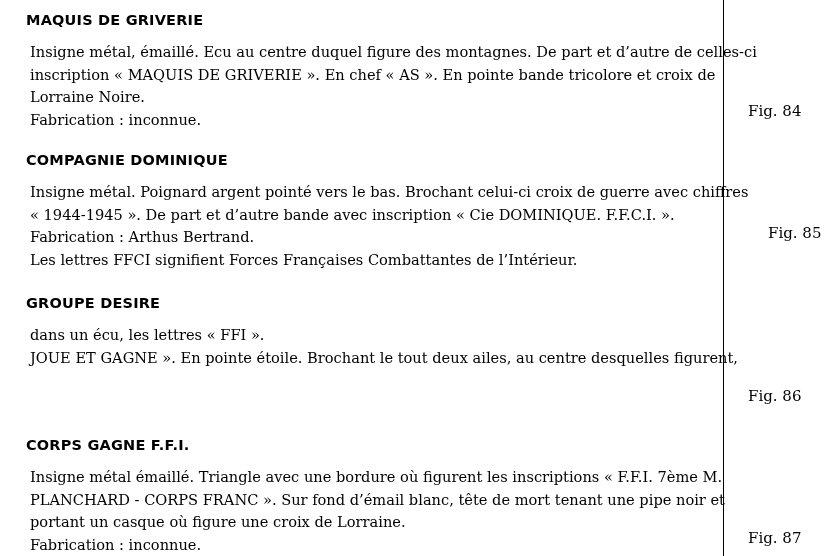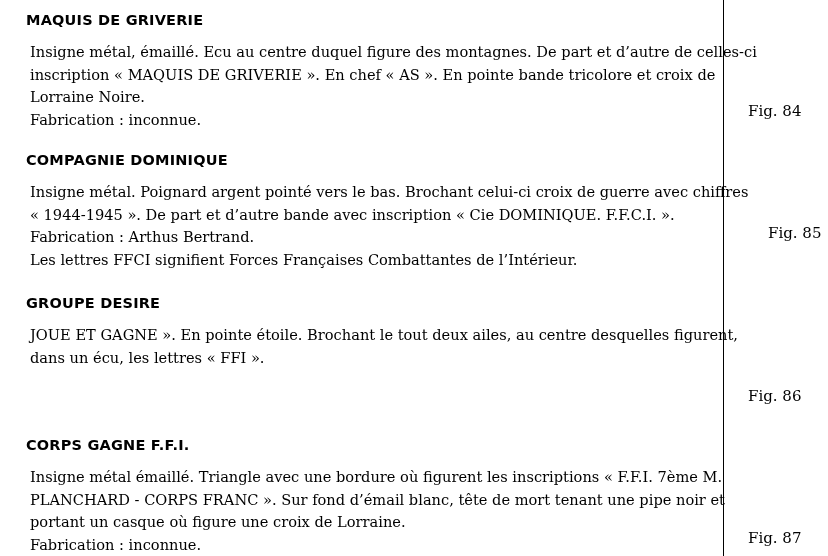--- a/index.html
+++ b/index.html
@@ -99,22 +99,22 @@
         <span class="line">Insigne métal. Poignard argent pointé vers le bas. Brochant celui-ci croix de guerre avec chiffres</span>
         <span class="line">« 1944-1945 ». De part et d’autre bande avec inscription « Cie DOMINIQUE. F.F.C.I. ».</span>
         <span class="line">Fabrication : Arthus Bertrand.</span>
         <span class="line">Les lettres FFCI signifient Forces  Françaises Combattantes de l’Intérieur.</span>
       </p>
     </div>
 
     <div class="entry" style="top:295px;">
       <h2 class="entry-title">GROUPE DESIRE</h2>
       <p class="entry-body">
+        <span class="line">dans un écu, les lettres « FFI ».</span>
         <span class="line">JOUE ET GAGNE ». En pointe étoile. Brochant le tout deux ailes, au centre desquelles figurent,</span>
-        <span class="line">dans un écu, les lettres « FFI ».</span>
       </p>
     </div>
 
     <div class="entry" style="top:437px;">
       <h2 class="entry-title">CORPS GAGNE F.F.I.</h2>
       <p class="entry-body">
         <span class="line">Insigne métal émaillé. Triangle avec une bordure où figurent les inscriptions « F.F.I. 7ème M.</span>
         <span class="line">PLANCHARD - CORPS FRANC ». Sur fond d’émail blanc, tête de mort tenant une pipe noir et</span>
         <span class="line">portant un casque où figure une croix de Lorraine.</span>
         <span class="line">Fabrication : inconnue.</span>

